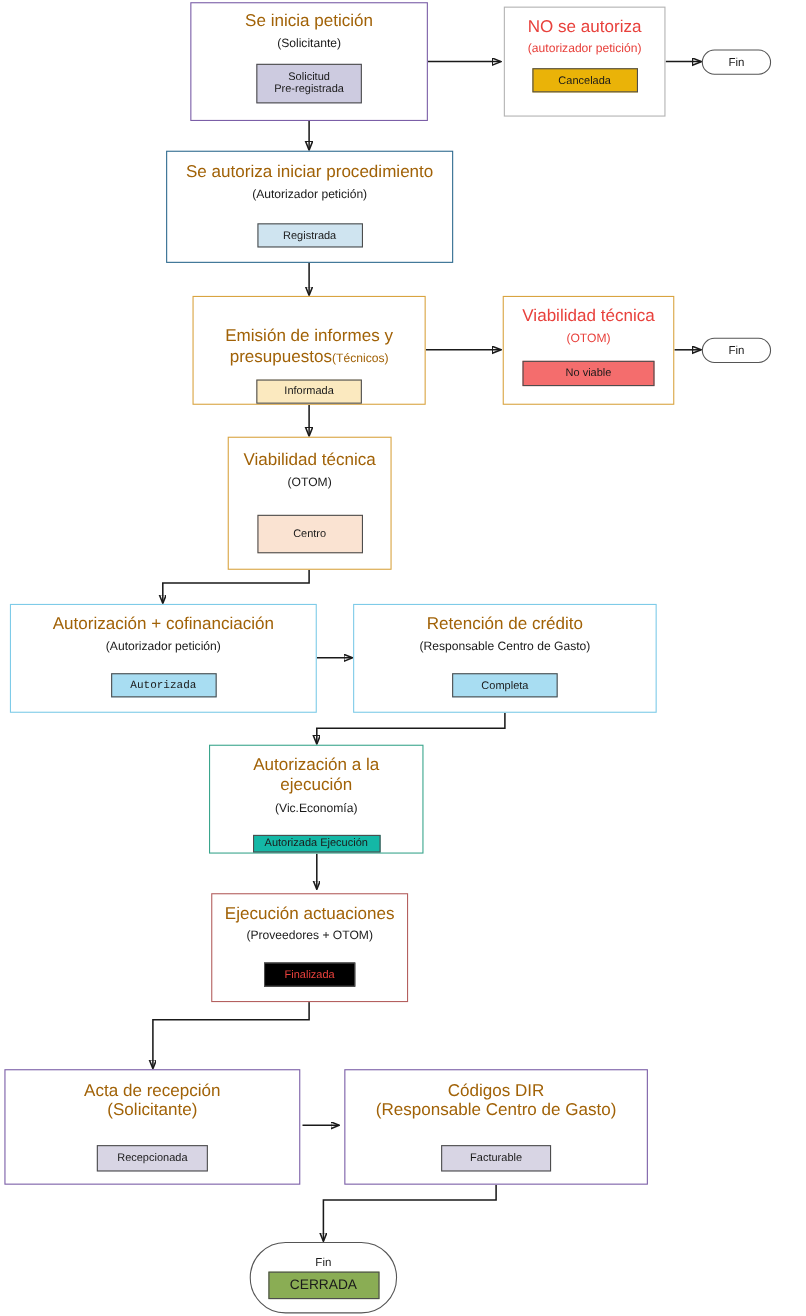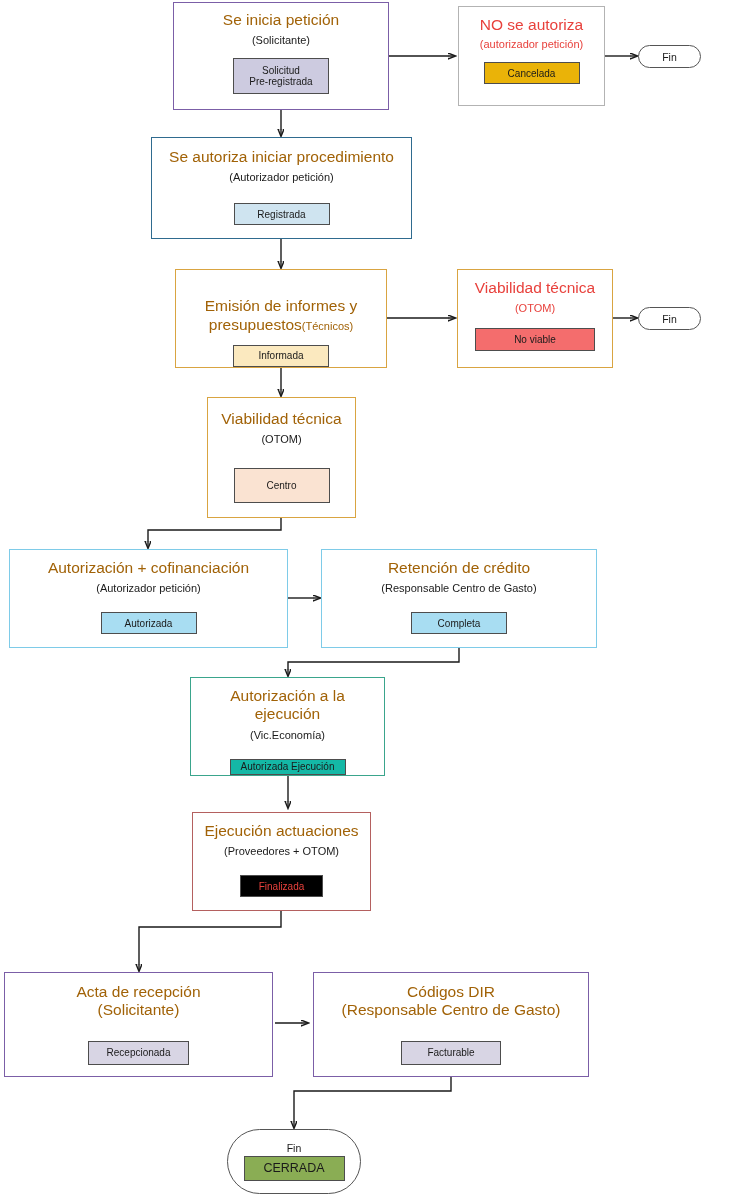--- a/index.html
+++ b/index.html
@@ -124,21 +124,21 @@
               justify-content:flex-start;padding-top:12px;">
     <div class="title">Viabilidad técnica</div>
     <div class="subtitle" style="margin-top:5px;">(OTOM)</div>
     <div class="badge" style="margin-top:22px;width:96px;height:35px;background:#fae3d2;border-color:#4d4d4d;">Centro</div>
   </div>
 
   <div class="node" style="left:9px;top:549px;width:279px;height:99px;border-color:#7ecbe8;border-width:1px;
               justify-content:flex-start;padding-top:9px;">
     <div class="title">Autorización + cofinanciación</div>
     <div class="subtitle" style="margin-top:5px;">(Autorizador petición)</div>
-    <div class="badge" style="margin-top:17px;width:96px;height:22px;background:#a8ddf2;border-color:#4d4d4d;">Autorizada</div>
+    <div class="badge" style="margin-top:17px;width:96px;height:22px;background:#a8ddf2;border-color:#4d4d4d;font-family:Liberation Mono, monospace;">Autorizada</div>
   </div>
 
   <div class="node" style="left:321px;top:549px;width:276px;height:99px;border-color:#7ecbe8;border-width:1px;
               justify-content:flex-start;padding-top:9px;">
     <div class="title">Retención de crédito</div>
     <div class="subtitle" style="margin-top:5px;">(Responsable Centro de Gasto)</div>
     <div class="badge" style="margin-top:17px;width:96px;height:22px;background:#a8ddf2;border-color:#4d4d4d;">Completa</div>
   </div>
 
   <div class="node" style="left:190px;top:677px;width:195px;height:99px;border-color:#3aa58c;border-width:1px;

